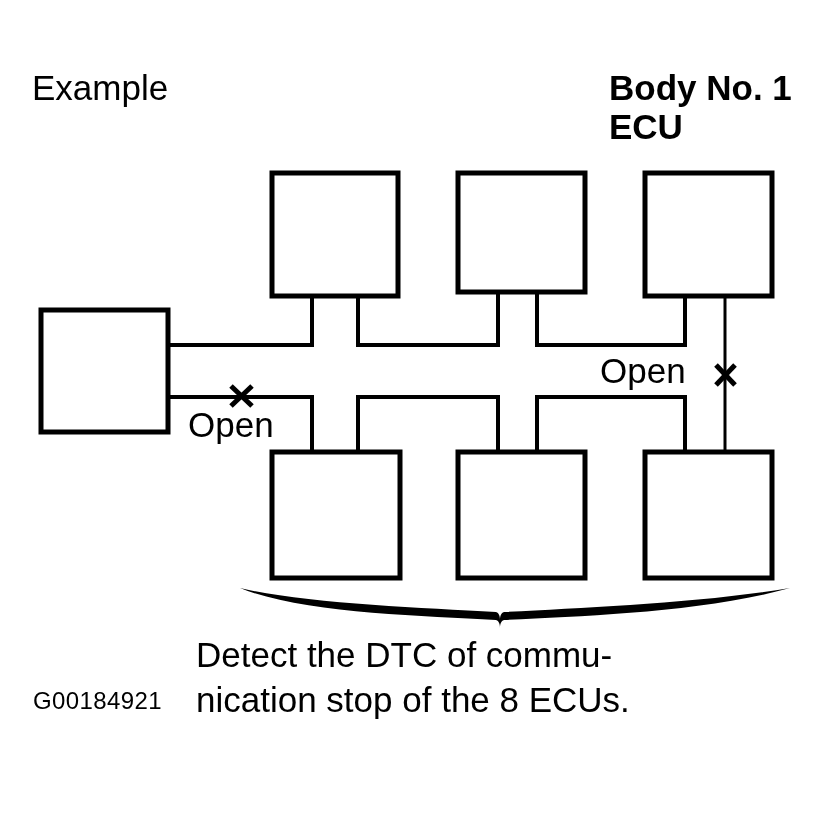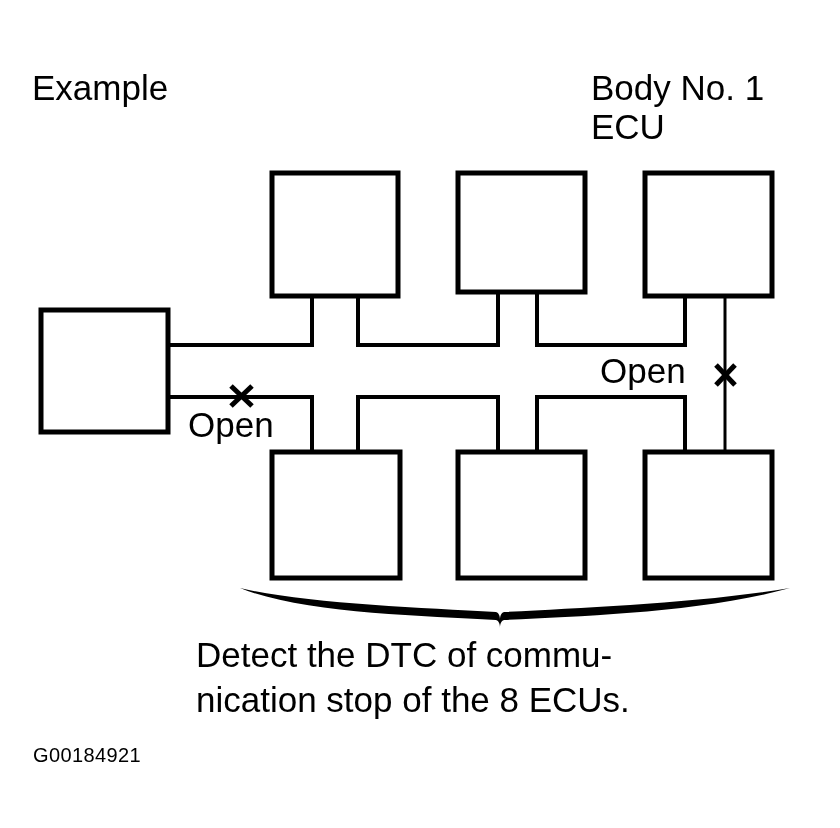--- a/index.html
+++ b/index.html
@@ -24,44 +24,45 @@
     white-space: pre;
     line-height: 1.12;
     color: #000000;
   }
   #label-example {
     left: 32px;
     top: 68px;
     font-size: 35px;
   }
   #label-body-ecu {
-    left: 591px;
+    left: 609px;
     top: 68px;
     font-size: 35px;
+    font-weight: bold;
   }
   #label-open-left {
     left: 188px;
     top: 405px;
     font-size: 35px;
   }
   #label-open-right {
     left: 600px;
     top: 351px;
     font-size: 35px;
   }
   #caption {
     left: 196px;
     top: 633px;
     font-size: 35px;
     line-height: 1.28;
   }
   #figure-id {
     left: 33px;
-    top: 744px;
-    font-size: 20px;
+    top: 688px;
+    font-size: 24px;
     letter-spacing: 0.4px;
   }
   #svg-layer {
     position: absolute;
     left: 0;
     top: 0;
     width: 840px;
     height: 828px;
   }
   .unit-box {

